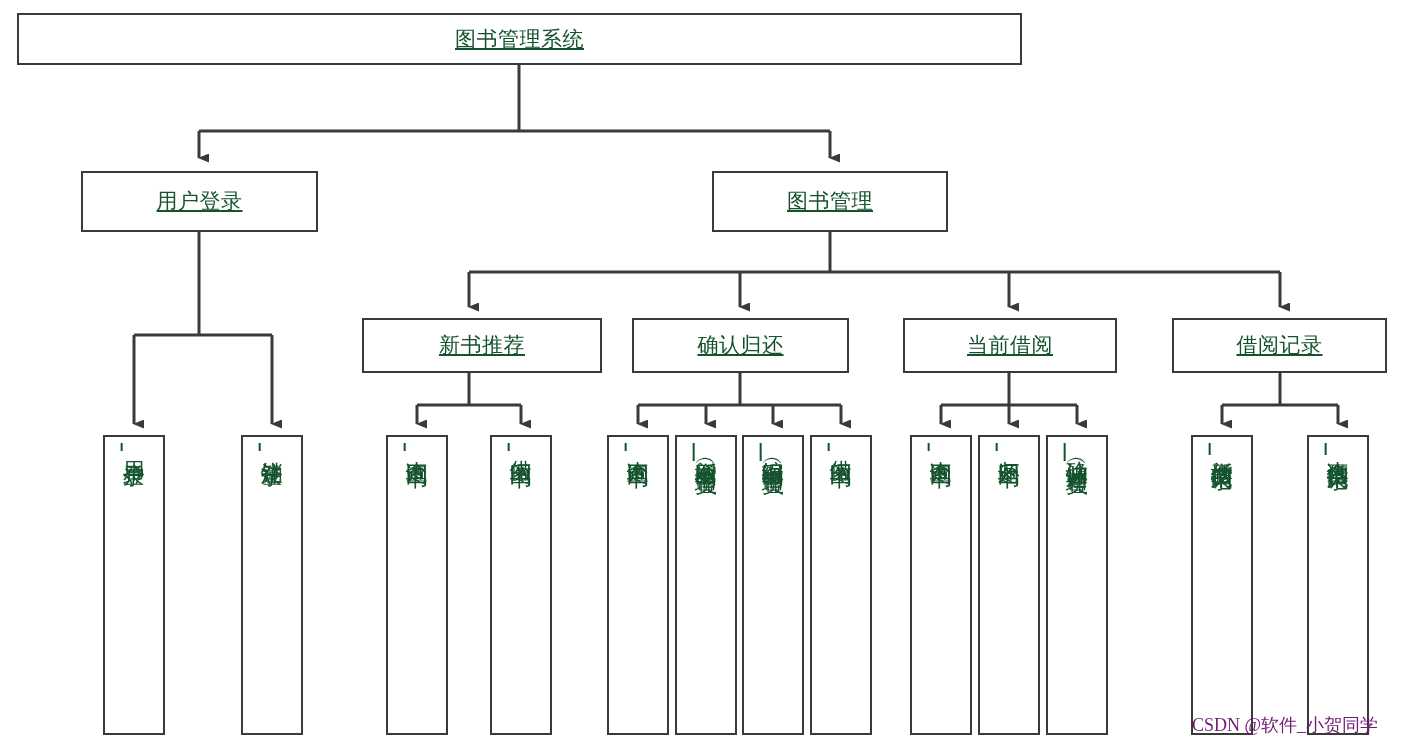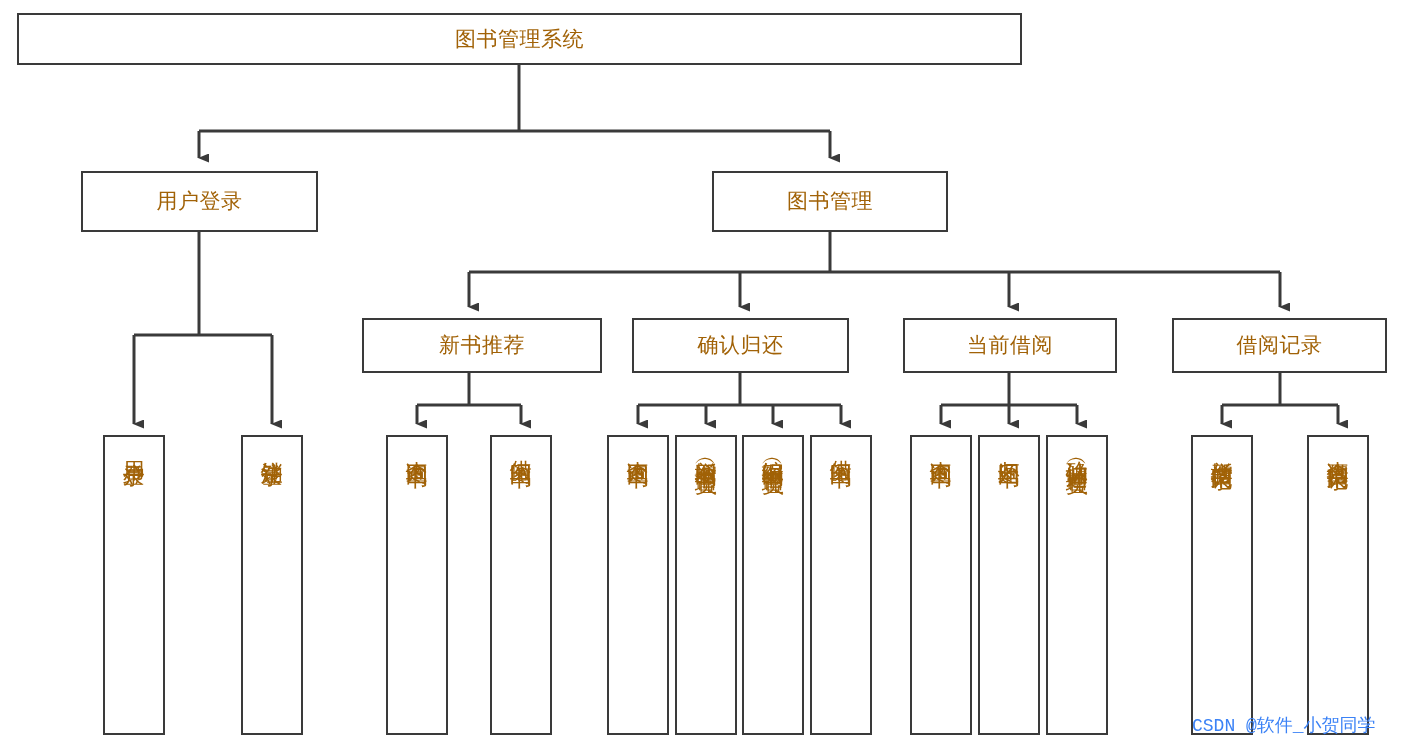--- a/index.html
+++ b/index.html
@@ -29,24 +29,25 @@
     position: absolute;
     box-sizing: border-box;
     border: 2px solid #3a3a3a;
     background: #ffffff;
     display: flex;
     align-items: center;
     justify-content: center;
     overflow: hidden;
   }
   .node-label {
-    color: #a16207;
+    color: #14532d;
     line-height: 1.06;
     white-space: nowrap;
     text-align: center;
+    text-decoration: underline;
   }
   .node.horizontal .node-label {
     writing-mode: horizontal-tb;
     font-size: 21px;
     letter-spacing: 0.5px;
   }
   .node.vertical {
     align-items: flex-start;
     padding-top: 6px;
   }
@@ -54,23 +55,23 @@
     writing-mode: vertical-rl;
     text-orientation: upright;
     font-size: 22px;
     letter-spacing: 2px;
   }
   .watermark {
     position: absolute;
     left: 1192px;
     top: 713px;
     font-size: 18px;
-    color: #3b82f6;
+    color: #701a75;
     white-space: nowrap;
-    font-family: Liberation Mono, monospace;
+    font-family: Liberation Serif, serif;
   }
 </style>
 </head>
 <body>
 
 <div id="diagram-root">
 
   <svg id="diagram-svg" viewBox="0 0 1405 747" xmlns="http://www.w3.org/2000/svg">
     <defs>
       <marker id="arrowhead" markerWidth="9" markerHeight="11" refX="4.5" refY="10" orient="auto" markerUnits="userSpaceOnUse">

